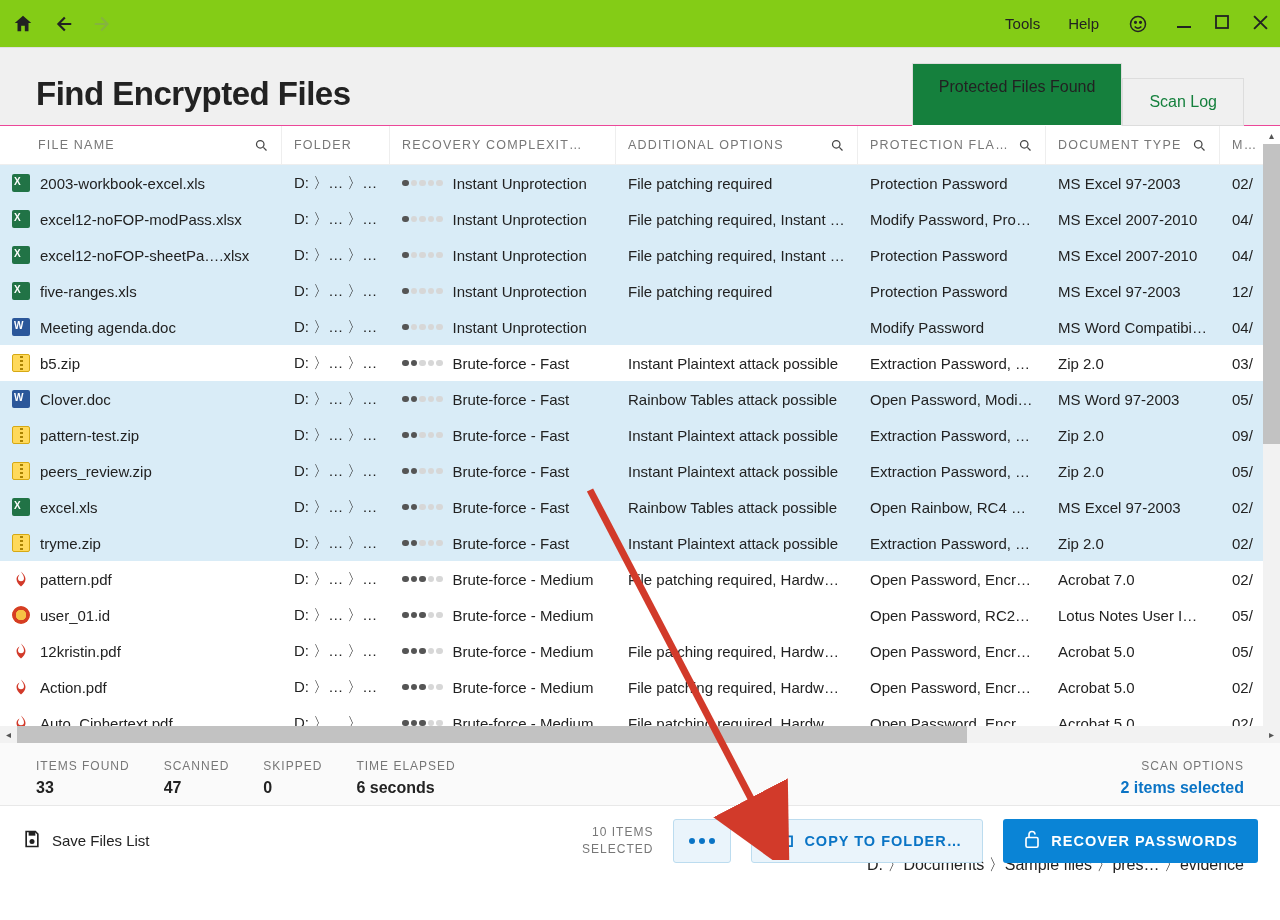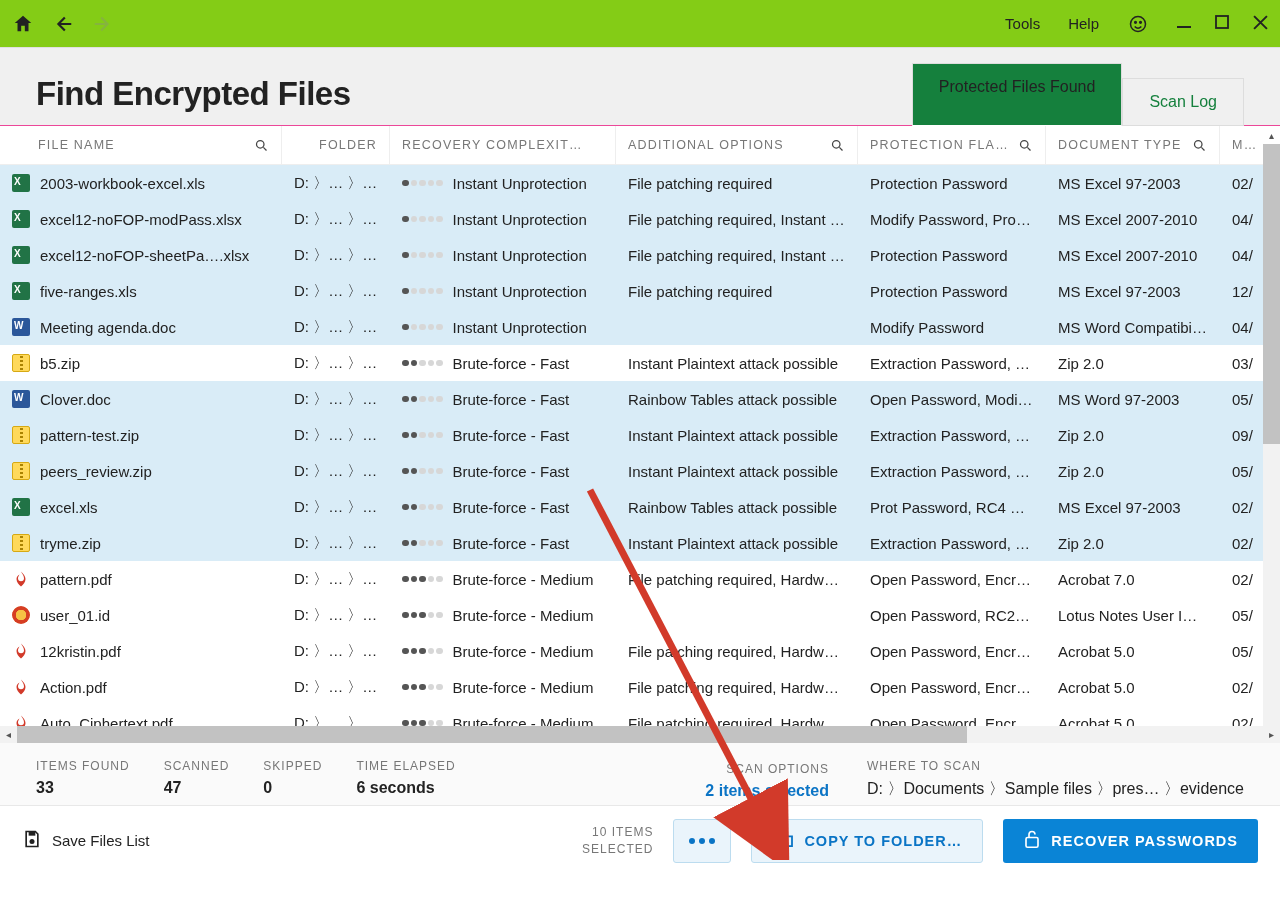--- a/index.html
+++ b/index.html
@@ -18,21 +18,21 @@
 .page-title { font-size: 33px; font-weight: 700; letter-spacing: -0.5px; }
 .tabs { display: flex; }
 .tab { padding: 14px 26px; font-size: 16px; border: 1px solid #ddd; background: #f0f0f0; cursor: pointer; position: relative; top: 1px; }
 .tab.active { background: #15803d; border-bottom: 1px solid #fff; }
 .tab:not(.active){ color:#15803d;margin-top:15px; }
 
 .col-headers { height: 40px; display: flex; align-items: center; background: #fff; border-bottom: 1px solid #eee; border-top: 1px solid #ec4899; font-size: 12.5px; letter-spacing: 1.2px; color: #777; }
 .ch { display: flex; align-items: center; padding: 0 12px; height: 100%; border-right: 1px solid #eee; overflow: hidden; white-space: nowrap; justify-content: space-between; }
 .ch-text{ overflow:hidden; text-overflow: ellipsis;}
 .col-name { width: 282px; padding-left: 38px; }
-.col-folder { width: 108px; justify-content: flex-end; }
+.col-folder { width: 108px; }
 .col-complex { width: 226px; }
 .col-opts { width: 242px; }
 .col-flag { width: 188px; }
 .col-type { width: 174px; }
 .col-mod { width: 48px; border-right:none;}
 
 .rows { height: 561px; overflow: hidden; position:relative; }
 .row { height: 36px; display: flex; align-items: center; font-size: 15px; }
 .row.sel { background: #d9ecf7; }
 .row .cell { padding: 0 12px; overflow: hidden; white-space: nowrap; text-overflow: ellipsis; flex-shrink:0; }
@@ -63,21 +63,21 @@
 .vscroll-arr{ position:absolute; right:0; width:17px; height:17px; display:flex; align-items:center; justify-content:center; font-size:10px; color:#555;}
 
 .hscroll{ height:17px; background:#f2f2f2; position:relative;}
 .hscroll-thumb{ position:absolute; left:17px; top:0; height:17px; width:950px; background:#c2c2c2;}
 .hscroll-arr{position:absolute; width:17px; height:17px; display:flex; align-items:center; justify-content:center; font-size:10px; color:#555; top:0;}
 
 .stats{ height:62px; background:#fafafa; display:flex; align-items:flex-start; padding:16px 36px 0 36px; gap:34px; font-size:13px; }
 .stat-block{display:flex; flex-direction:column; gap:6px;justify-content:flex-end;}
 .stat-label{font-size:12px; letter-spacing:1px; color:#777;}
 .stat-value{font-size:16px; font-weight:600;}
-.stats-right{margin-left:auto; display:flex; gap:38px;}
+.stats-right{margin-left:auto; display:flex; gap:38px;flex-direction:column;}
 .scan-link{ color:#0b74c5; font-weight:600; font-size:16px;}
 
 .footer{ height:70px; border-top:1px solid #e8e8e8; display:flex; align-items:center; padding:0 22px; gap:20px;}
 .save-list{ display:flex; align-items:center; gap:10px; cursor:pointer; font-size:15px;}
 .footer-spacer{flex:1;}
 .sel-count{ text-align:right; font-size:12px; letter-spacing:1px; color:#777; line-height:1.35;}
 .btn{ height:44px; padding:0 20px; display:flex; align-items:center; gap:10px; font-size:14.5px; letter-spacing:1px; font-weight:600; border-radius:3px; cursor:pointer;}
 .btn-more{ background:#eaf4fb; border:1px solid #bcdcef; color:#0a74c5; width:58px; justify-content:center;}
 .btn-copy{ background:#eaf4fb; border:1px solid #bcdcef; color:#0a74c5;}
 .btn-recover{ background:#0a84d6; color:#fff;}
@@ -380,21 +380,21 @@
         <span class="dots">
           <span class="dot on"></span>
           <span class="dot on"></span>
           <span class="dot"></span>
           <span class="dot"></span>
           <span class="dot"></span>
         </span>
         <span>Brute-force - Fast</span>
       </div>
       <div class="cell cell-opts">Rainbow Tables attack possible</div>
-      <div class="cell cell-flag">Prot Password, RC4 …</div>
+      <div class="cell cell-flag">Open Rainbow, RC4 …</div>
       <div class="cell cell-type">MS Excel 97-2003</div>
       <div class="cell cell-mod">02/</div>
     </div>
     <div class="row sel">
       <div class="cell cell-name">
         <span class="ficon ic-zip"></span>
         <span class="fname">tryme.zip</span>
       </div>
       <div class="cell cell-folder">D: 〉… 〉tmp</div>
       <div class="cell cell-complex">

